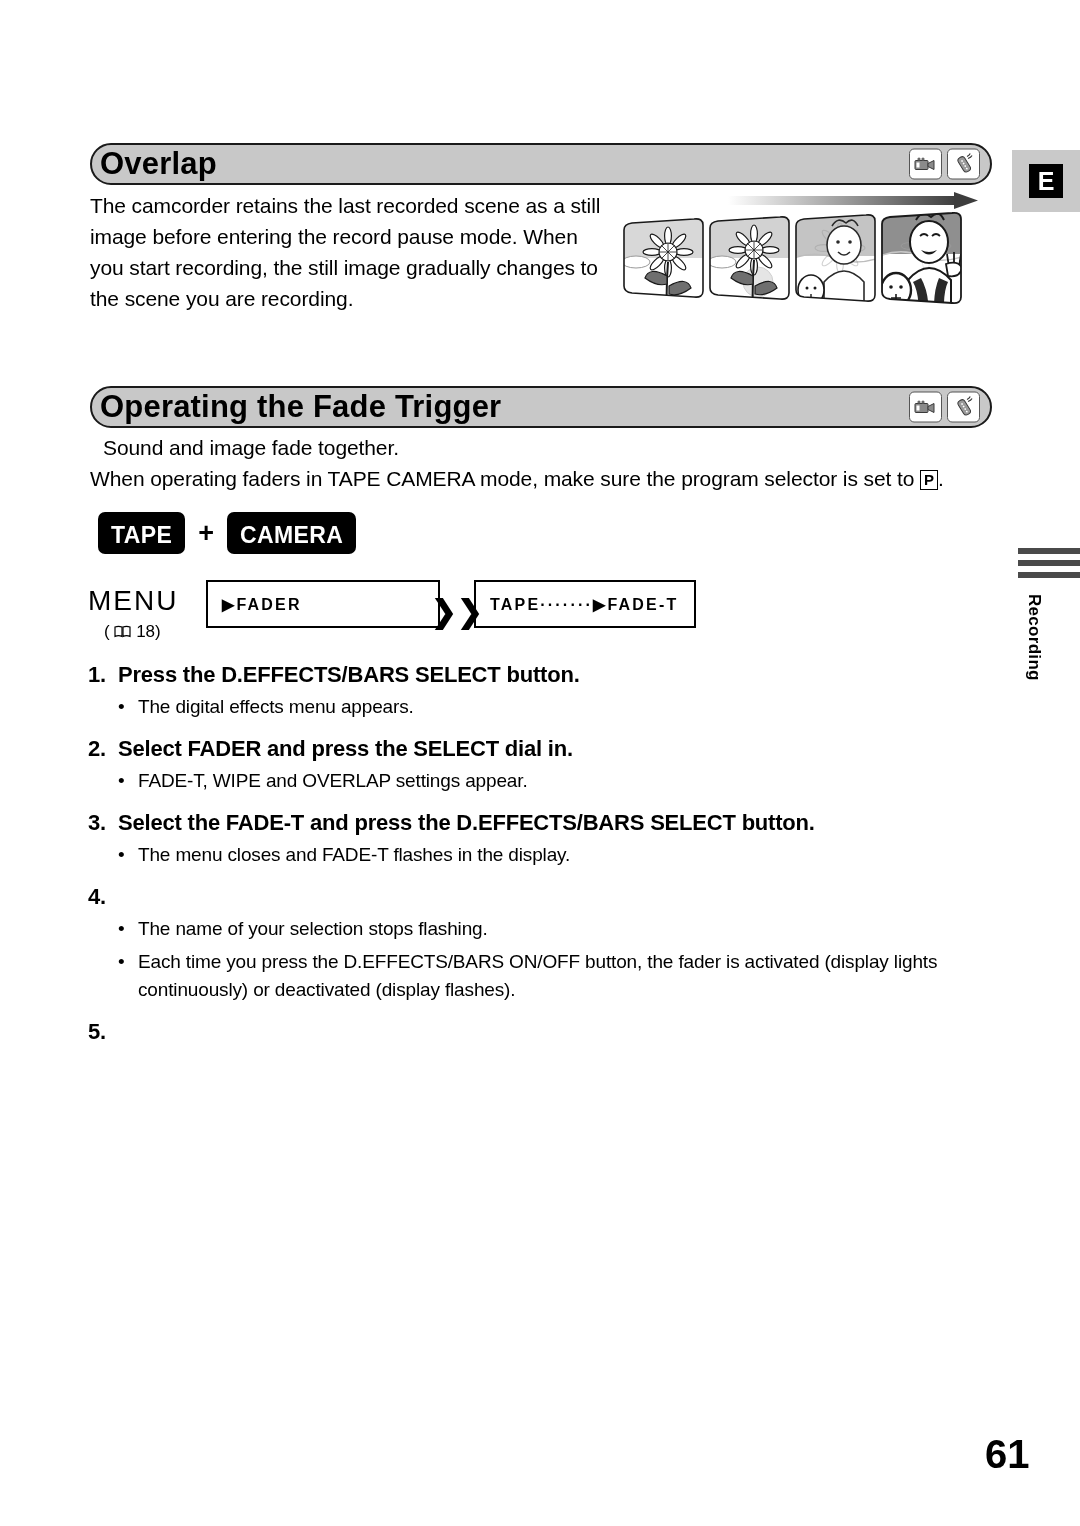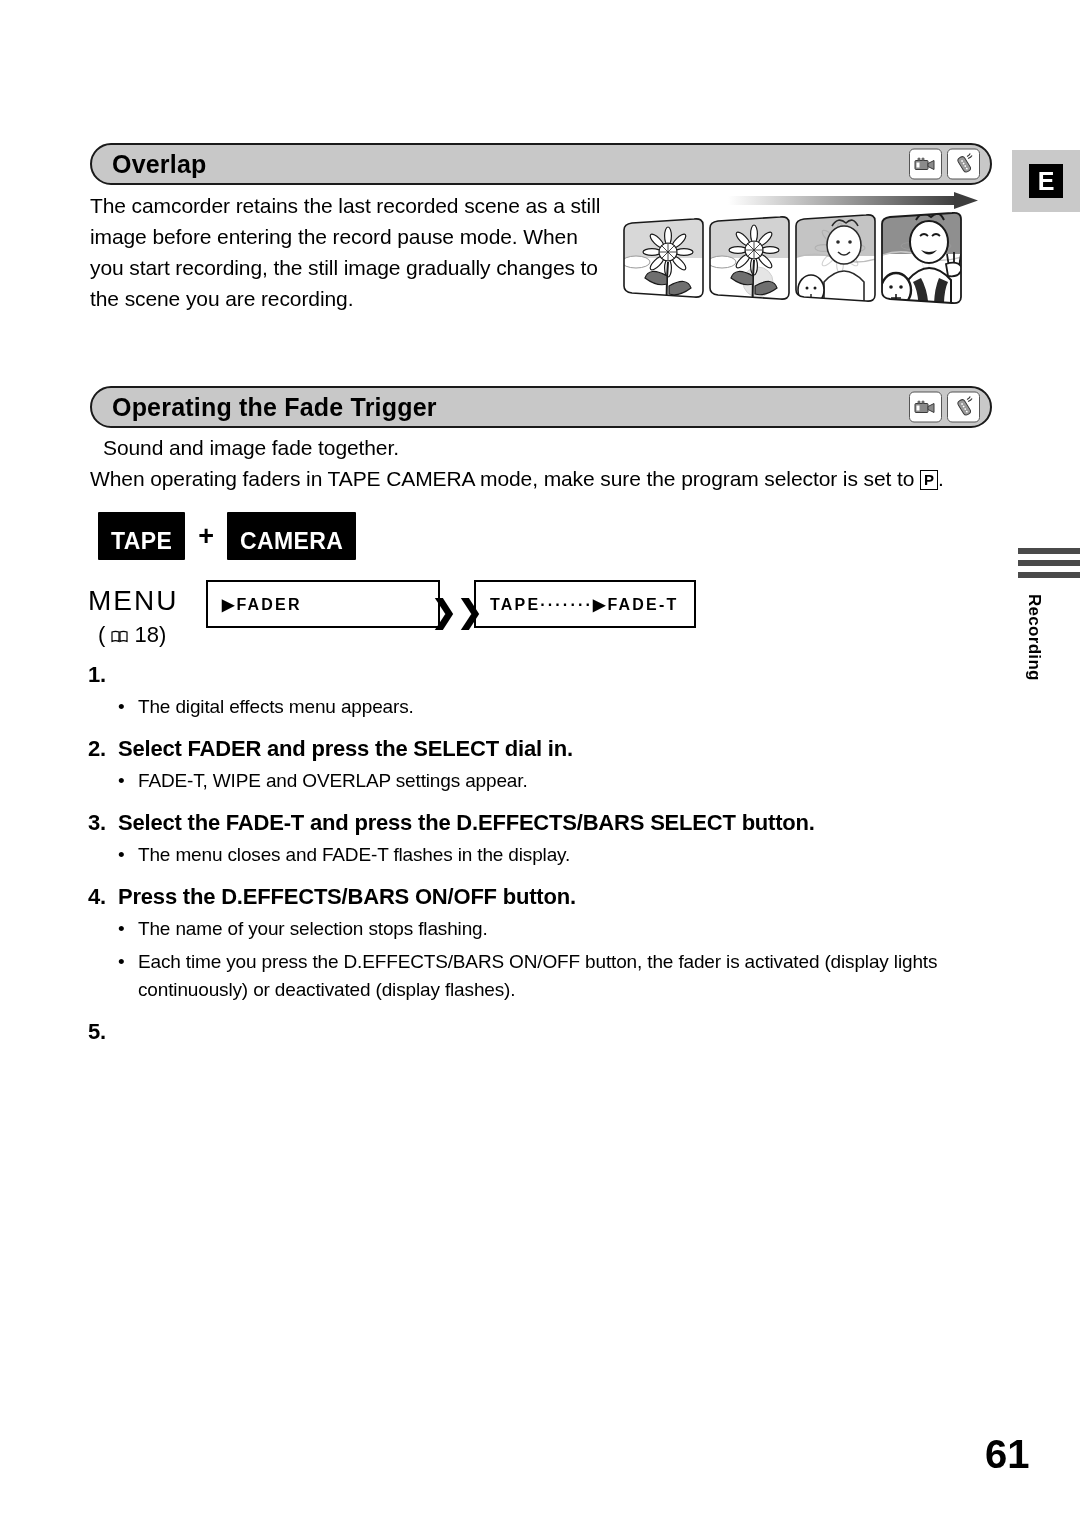--- a/index.html
+++ b/index.html
@@ -71,24 +71,24 @@
     width: 902px;
     height: 42px;
     background: #c8c8c8;
     border: 2px solid #1a1a1a;
     border-radius: 21px;
     box-sizing: border-box;
   }
   .sec-head h2 {
     margin: 0;
     position: absolute;
-    left: 20px;
+    left: 8px;
     top: 50%;
     transform: translateY(-50%);
-    font-size: 25px;
+    font-size: 31px;
     font-weight: bold;
     letter-spacing: 0.2px;
     white-space: nowrap;
   }
   .sec-icons {
     position: absolute;
     right: 10px;
     top: 50%;
     transform: translateY(-50%);
     display: flex;
@@ -130,22 +130,22 @@
     top: 512px;
     display: flex;
     align-items: center;
     gap: 13px;
   }
   .badge {
     background: #000;
     color: #fff;
     font-size: 23px;
     font-weight: bold;
-    border-radius: 1px;
-    padding: 18px 13px 7px 13px;
+    border-radius: 7px;
+    padding: 12px 13px 7px 13px;
     letter-spacing: 0.4px;
     line-height: 1;
   }
   .plus {
     font-size: 27px;
     font-weight: bold;
     line-height: 1;
   }
 
   
@@ -162,23 +162,23 @@
     padding-top: 5px;
   }
   .menu-word .mw {
     font-size: 28px;
     font-weight: normal;
     letter-spacing: 2px;
     display: block;
   }
   .menu-word .mref {
     display: block;
-    font-size: 22px;
+    font-size: 17px;
     margin-top: 5px;
-    margin-left: 10px;
+    margin-left: 16px;
     white-space: nowrap;
   }
   .menu-box {
     border: 2px solid #000;
     box-sizing: border-box;
     height: 48px;
     display: flex;
     align-items: center;
     padding-left: 14px;
     font-size: 16px;
@@ -510,20 +510,21 @@
   <div class="menu-box b2">
       <span>TAPE·······▶FADE-T</span>
     </div>
 </div>
 
 <div class="steps">
 
   <div class="step">
     <div class="step-head">
       <span class="step-num">1.</span>
+      <span>Press the D.EFFECTS/BARS SELECT button.</span>
     </div>
     <div class="bullet">
       <span class="bullet-dot">•</span>
       <span class="bullet-text">The digital effects menu appears.</span>
     </div>
   </div>
 
   <div class="step">
     <div class="step-head">
       <span class="step-num">2.</span>
@@ -542,21 +543,20 @@
     </div>
     <div class="bullet">
       <span class="bullet-dot">•</span>
       <span class="bullet-text">The menu closes and FADE-T flashes in the display.</span>
     </div>
   </div>
 
   <div class="step">
     <div class="step-head">
       <span class="step-num">4.</span>
-      <span>Press the D.EFFECTS/BARS ON/OFF button.</span>
     </div>
     <div class="bullet">
       <span class="bullet-dot">•</span>
       <span class="bullet-text">The name of your selection stops flashing.</span>
     </div>
     <div class="bullet">
       <span class="bullet-dot">•</span>
       <span class="bullet-text">Each time you press the D.EFFECTS/BARS ON/OFF button, the fader is activated (display lights continuously) or deactivated (display flashes).</span>
     </div>
   </div>

